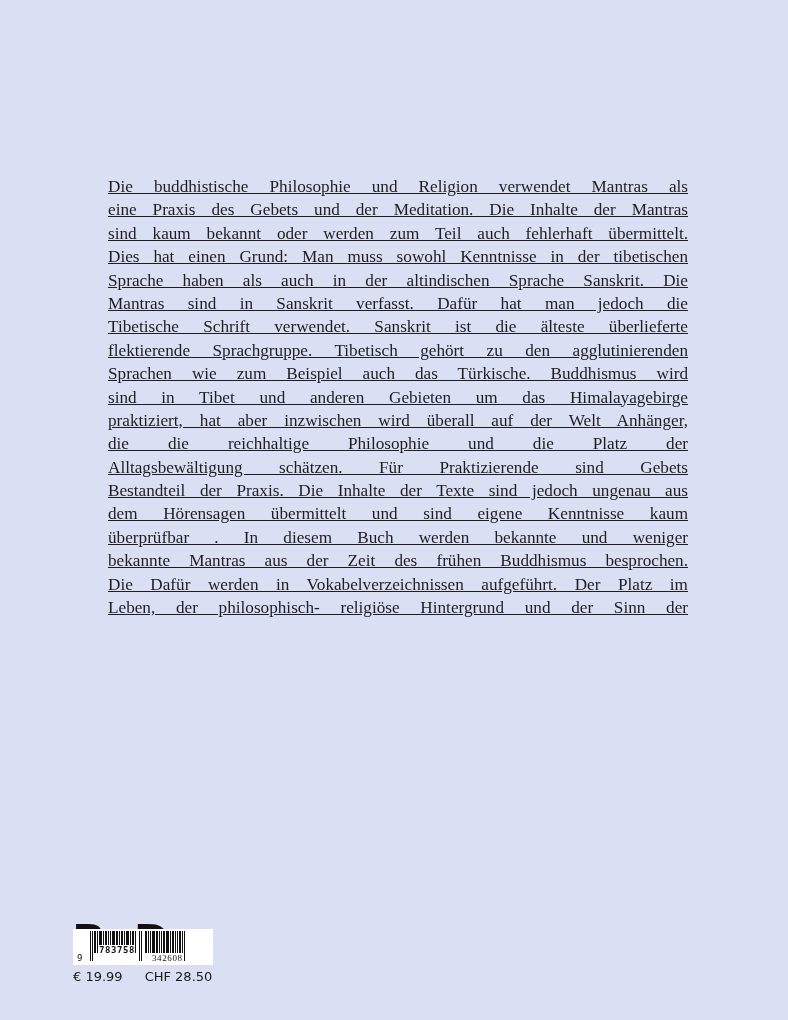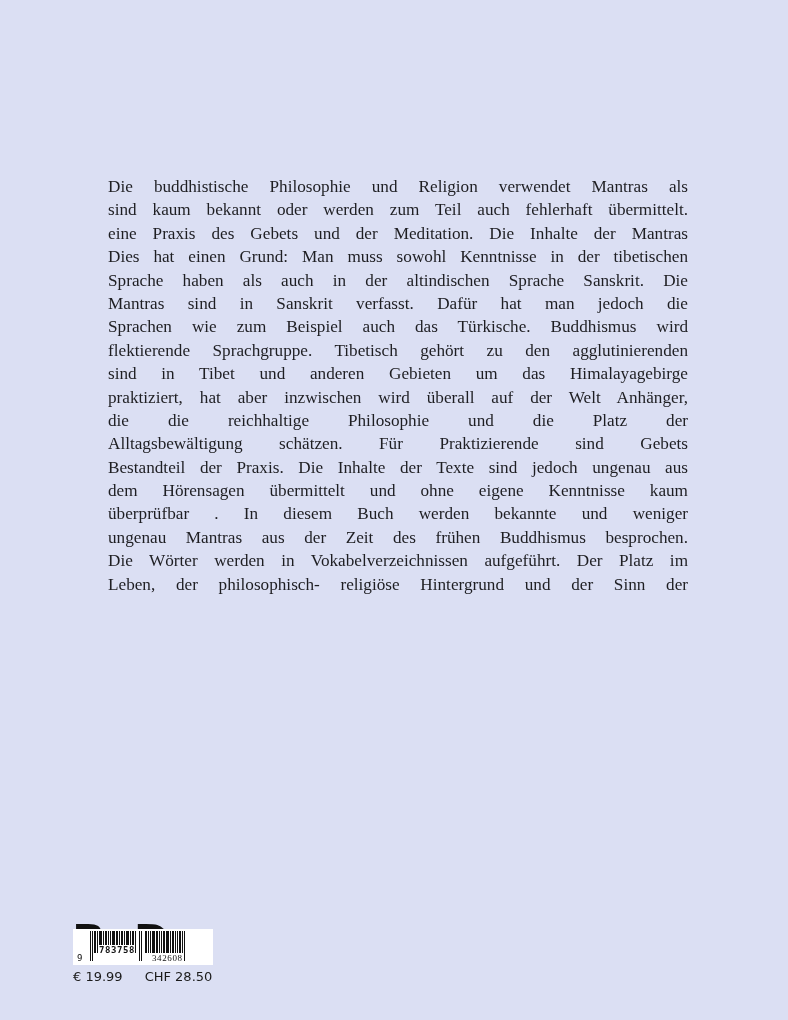--- a/index.html
+++ b/index.html
@@ -29,20 +29,21 @@
     .blurb-line {
       display: block;
       height: 23.4px;
       line-height: 23.4px;
       font-size: 17.2px;
       font-family: "Liberation Serif", serif;
       white-space: nowrap;
       text-align: justify;
       text-align-last: justify;
       overflow: visible;
+      text-decoration: underline;
     }
     .blurb-line.last {
       text-align-last: left;
     }
     .publisher-logo {
       position: absolute;
       left: 72px;
       top: 880px;
       font-family: "DejaVu Sans", sans-serif;
       font-weight: bold;
@@ -98,36 +99,37 @@
       gap: 22px;
     }
   </style>
 </head>
 <body>
 
 <div class="back-cover">
 
   <div class="blurb">
     <span class="blurb-line">Die buddhistische Philosophie und Religion verwendet Mantras als</span>
+    <span class="blurb-line">eine Praxis des Gebets und der Meditation. Die Inhalte der Mantras</span>
     <span class="blurb-line">sind kaum bekannt oder werden zum Teil auch fehlerhaft übermittelt.</span>
-    <span class="blurb-line">eine Praxis des Gebets und der Meditation. Die Inhalte der Mantras</span>
     <span class="blurb-line">Dies hat einen Grund: Man muss sowohl Kenntnisse in der tibetischen</span>
     <span class="blurb-line">Sprache haben als auch in der altindischen Sprache Sanskrit. Die</span>
     <span class="blurb-line">Mantras sind in Sanskrit verfasst. Dafür hat man jedoch die</span>
+    <span class="blurb-line">Tibetische Schrift verwendet. Sanskrit ist die älteste überlieferte</span>
+    <span class="blurb-line">flektierende Sprachgruppe. Tibetisch gehört zu den agglutinierenden</span>
     <span class="blurb-line">Sprachen wie zum Beispiel auch das Türkische. Buddhismus wird</span>
-    <span class="blurb-line">flektierende Sprachgruppe. Tibetisch gehört zu den agglutinierenden</span>
     <span class="blurb-line">sind in Tibet und anderen Gebieten um das Himalayagebirge</span>
     <span class="blurb-line">praktiziert, hat aber inzwischen wird überall auf der Welt Anhänger,</span>
     <span class="blurb-line">die die reichhaltige Philosophie und die Platz der</span>
     <span class="blurb-line">Alltagsbewältigung schätzen. Für Praktizierende sind Gebets</span>
     <span class="blurb-line">Bestandteil der Praxis. Die Inhalte der Texte sind jedoch ungenau aus</span>
-    <span class="blurb-line">dem Hörensagen übermittelt und ohne eigene Kenntnisse kaum</span>
+    <span class="blurb-line">dem Hörensagen übermittelt und sind eigene Kenntnisse kaum</span>
     <span class="blurb-line">überprüfbar . In diesem Buch werden bekannte und weniger</span>
-    <span class="blurb-line">ungenau Mantras aus der Zeit des frühen Buddhismus besprochen.</span>
-    <span class="blurb-line">Die Wörter werden in Vokabelverzeichnissen aufgeführt. Der Platz im</span>
+    <span class="blurb-line">bekannte Mantras aus der Zeit des frühen Buddhismus besprochen.</span>
+    <span class="blurb-line">Die Dafür werden in Vokabelverzeichnissen aufgeführt. Der Platz im</span>
     <span class="blurb-line">Leben, der philosophisch- religiöse Hintergrund und der Sinn der</span>
   </div>
 
   <div class="publisher-logo">BoD</div>
 
   <div class="barcode-box">
     <div class="barcode-bars">
       <span class="bar guard" style="width:1px"></span>
       <span class="bar guard" style="width:1px"></span>
       <span class="bar" style="width:2px"></span>

